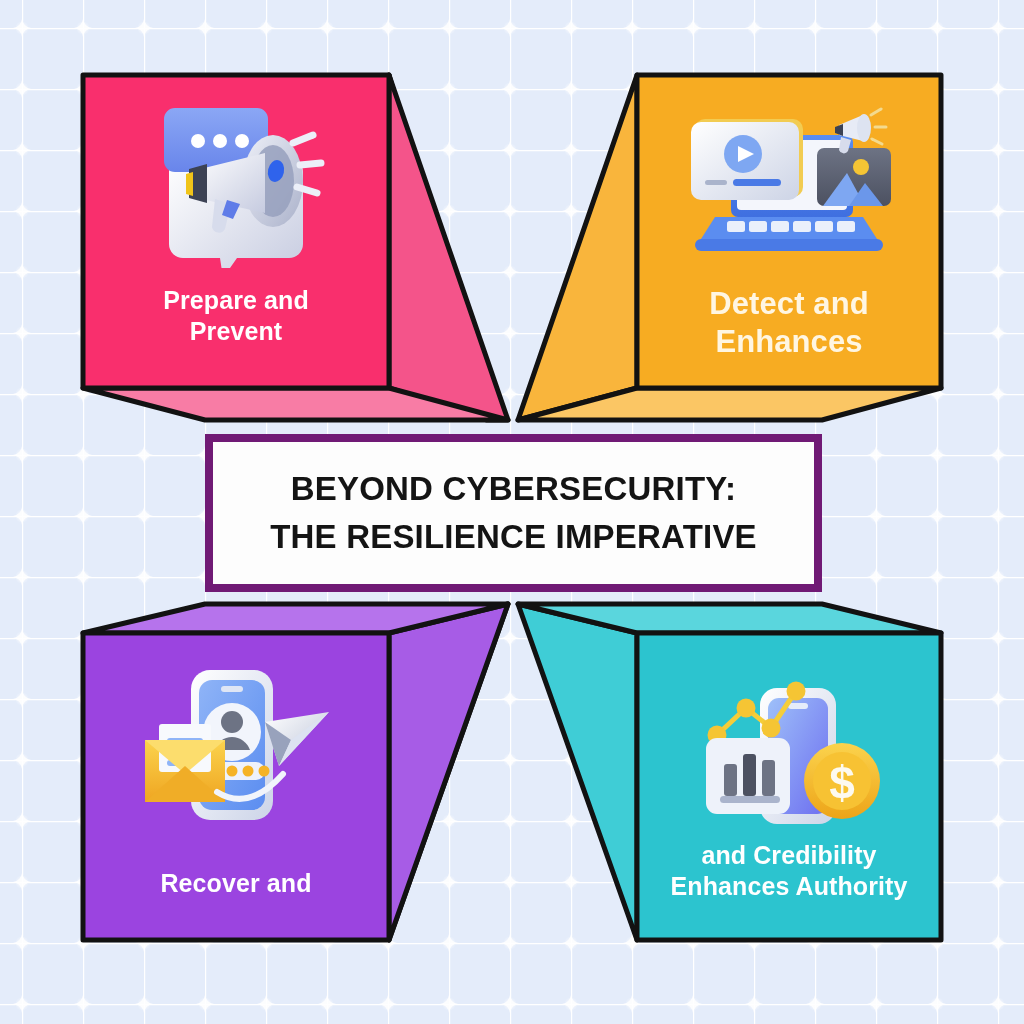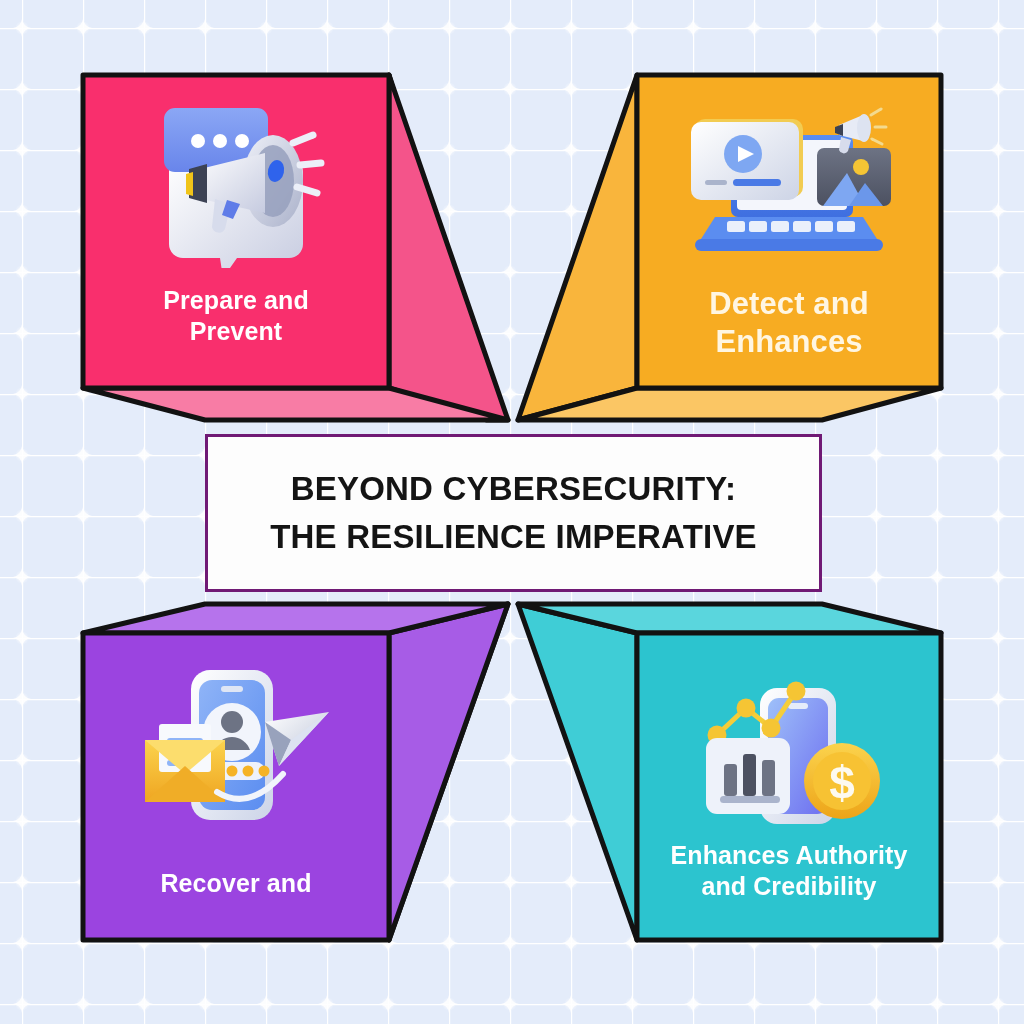--- a/index.html
+++ b/index.html
@@ -39,21 +39,21 @@
   .quad-label.purple { color: #ffffff; margin-top: 28px; }
   .quad-label.teal   { color: #ffffff; }
 
   #center-card {
     position: absolute;
     left: 205px;
     top: 434px;
     width: 617px;
     height: 158px;
     background: #fdfdfd;
-    border: 3px solid #701a75;
+    border: 8px solid #701a75;
     box-sizing: border-box;
     display: flex;
     flex-direction: column;
     align-items: center;
     justify-content: center;
   }
   #center-card .tline {
     color: #141414;
     font-weight: 700;
     font-size: 33px;
@@ -610,22 +610,22 @@
   <div class="quad-label orange" style="left:637px; top:285px; width:304px; font-size:31px;">
     <div>Detect and</div>
     <div>Enhances</div>
   </div>
 
   <div class="quad-label purple" style="left:83px; top:840px; width:306px; font-size:25px;">
     <div>Recover and</div>
   </div>
 
   <div class="quad-label teal" style="left:633px; top:840px; width:312px; font-size:25px;">
+    <div>and Credibility</div>
     <div>Enhances Authority</div>
-    <div>and Credibility</div>
   </div>
 
   <div id="center-card">
     <div class="tline">BEYOND CYBERSECURITY:</div>
     <div class="tline">THE RESILIENCE IMPERATIVE</div>
   </div>
 
 </div>
 
 </body></html>

